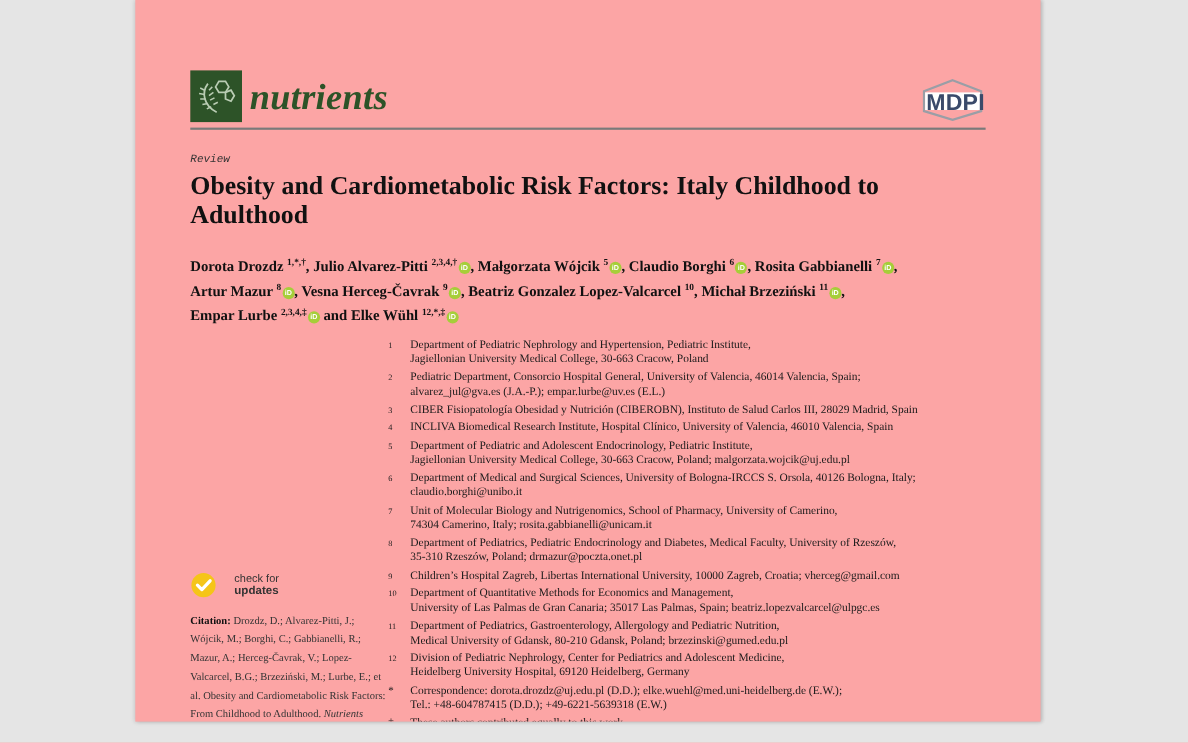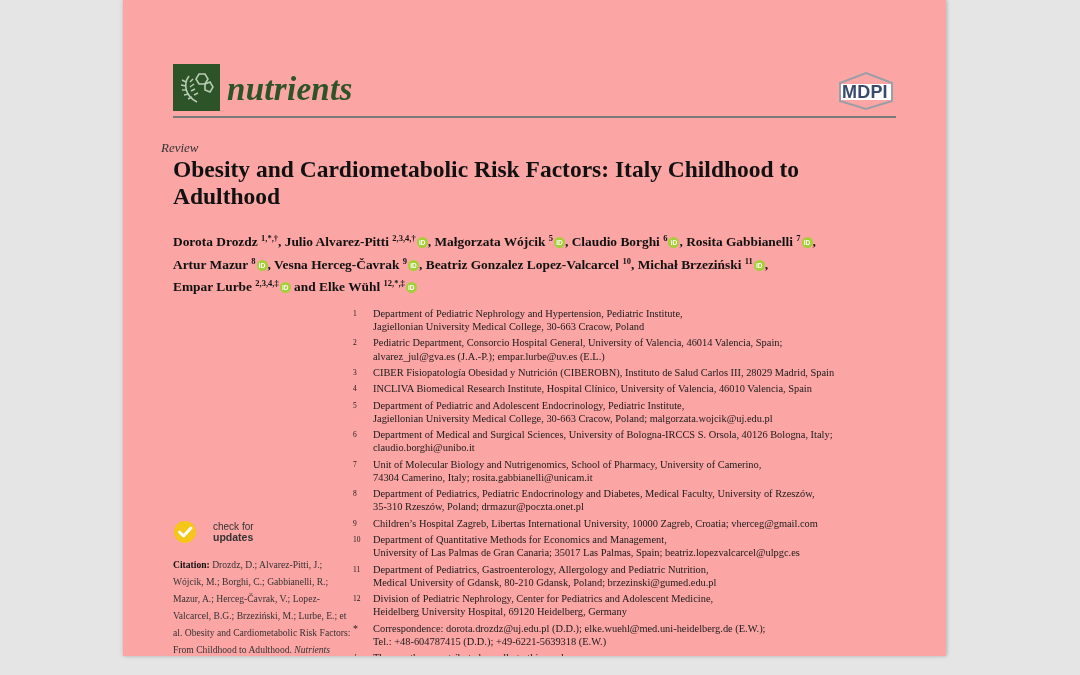--- a/index.html
+++ b/index.html
@@ -38,22 +38,22 @@
   .mdpi-logo {
     position: absolute; left: 712px; top: 71px;
     width: 62px; height: 40px;
   }
   .header-rule {
     position: absolute; left: 50px; top: 116px;
     width: 723px; height: 2px; background: #7a7a7a;
   }
   
   .article-type {
-    position: absolute; left: 38px; top: 140px;
-    font-style: italic; font-size: 13px; color: #333;
+    position: absolute; left: 50px; top: 140px;
+    font-style: italic; font-size: 10px; color: #333; font-family: Liberation Mono, monospace;
   }
   .article-title {
     position: absolute; left: 50px; top: 156px;
     width: 720px;
     font-weight: bold; font-size: 23.5px; line-height: 27px;
     color: #111;
   }
   .authors {
     position: absolute; left: 50px; top: 229px;
     width: 740px;
@@ -130,21 +130,21 @@
       </svg>
     </div>
     <span class="journal-name">nutrients</span>
   </div>
 
   <div class="mdpi-logo">
     <svg width="62" height="40" viewBox="0 0 62 40">
       <polygon points="31,2 57,12 57,30 31,38 5,30 5,12" fill="none" stroke="#9a9ea6" stroke-width="2"></polygon>
       <rect x="6" y="13" width="50" height="16" fill="#fff"></rect>
     </svg>
-    <span style="position:absolute;left:7px;top:11px;font-family:'Liberation Sans',sans-serif;font-weight:bold;font-size:18px;color:#3a4a6a;letter-spacing:0.2px;">MDPI</span>
+    <span style="position:absolute;left:7px;top:11px;font-family:'Liberation Sans',sans-serif;font-weight:bold;font-size:21px;color:#3a4a6a;letter-spacing:0.2px;">MDPI</span>
   </div>
 
   <div class="header-rule"></div>
 
   <div class="article-type">Review</div>
   <h1 class="article-title">Obesity and Cardiometabolic Risk Factors: Italy Childhood to Adulthood</h1>
 
   <div class="authors" id="authors"><span><span>Dorota Drozdz </span><sup>1,*,†</sup></span><span>, </span><span><span>Julio Alvarez-Pitti </span><sup>2,3,4,†</sup><span class="orcid">iD</span></span><span>, </span><span><span>Małgorzata Wójcik </span><sup>5</sup><span class="orcid">iD</span></span><span>, </span><span><span>Claudio Borghi </span><sup>6</sup><span class="orcid">iD</span></span><span>, </span><span><span>Rosita Gabbianelli </span><sup>7</sup><span class="orcid">iD</span></span><span>,</span><br><span><span>Artur Mazur </span><sup>8</sup><span class="orcid">iD</span></span><span>, </span><span><span>Vesna Herceg-Čavrak </span><sup>9</sup><span class="orcid">iD</span></span><span>, </span><span><span>Beatriz Gonzalez Lopez-Valcarcel </span><sup>10</sup></span><span>, </span><span><span>Michał Brzeziński </span><sup>11</sup><span class="orcid">iD</span></span><span>,</span><br><span><span>Empar Lurbe </span><sup>2,3,4,‡</sup><span class="orcid">iD</span></span><span> and </span><span><span>Elke Wühl </span><sup>12,*,‡</sup><span class="orcid">iD</span></span></div>
 
   <div class="affiliations" id="affs">

